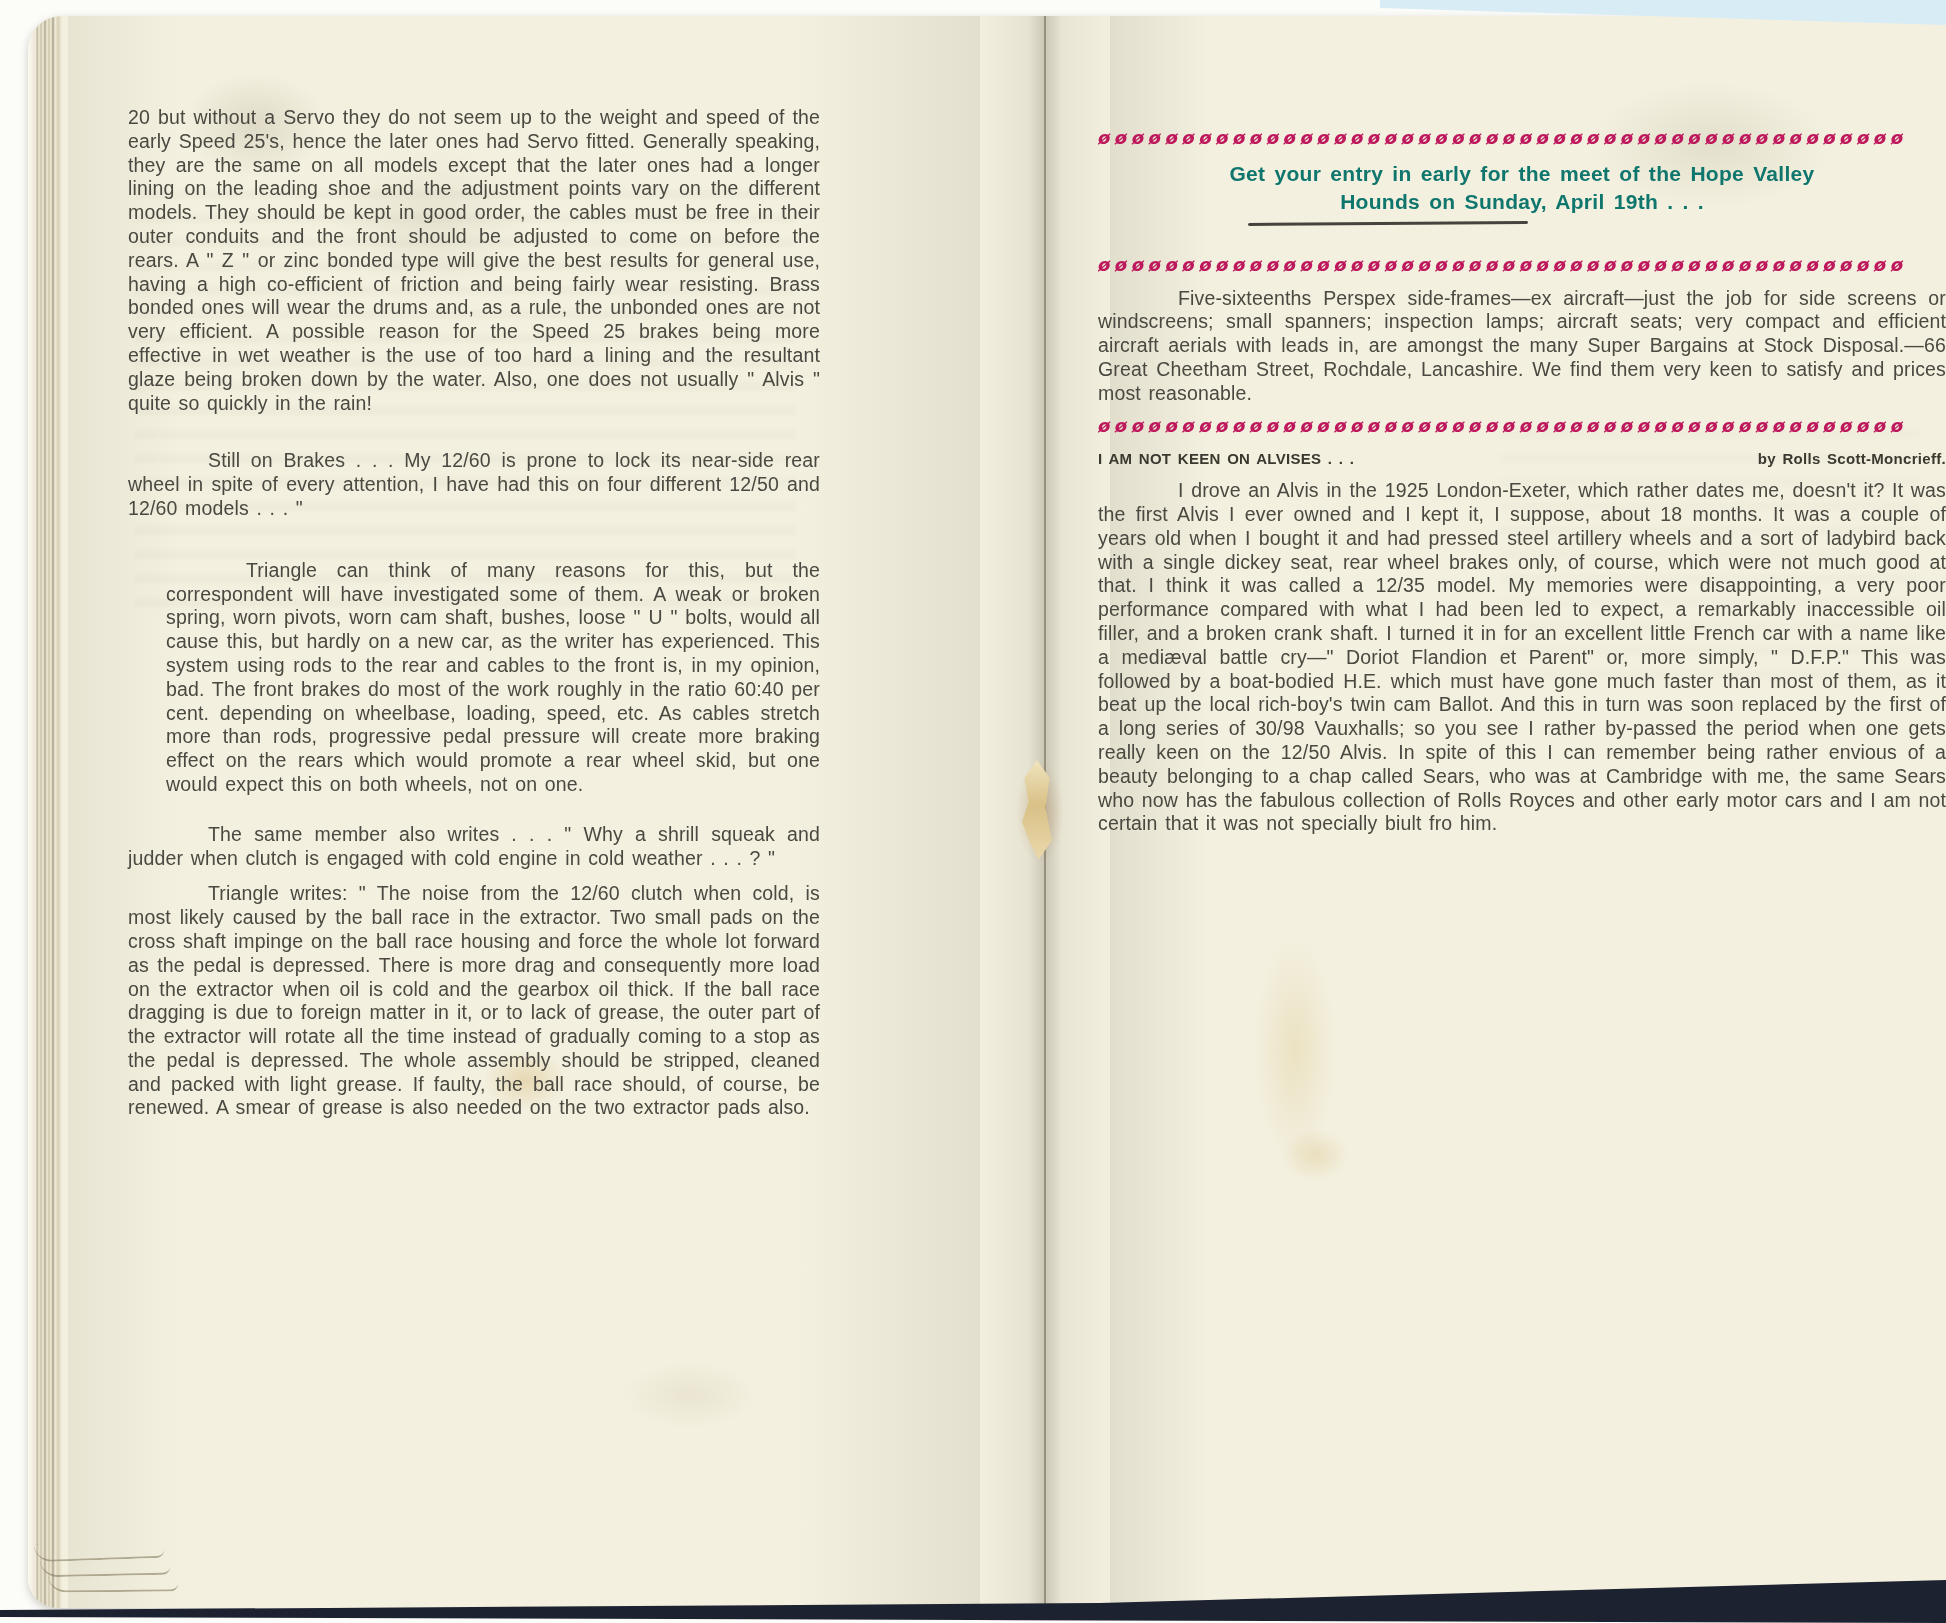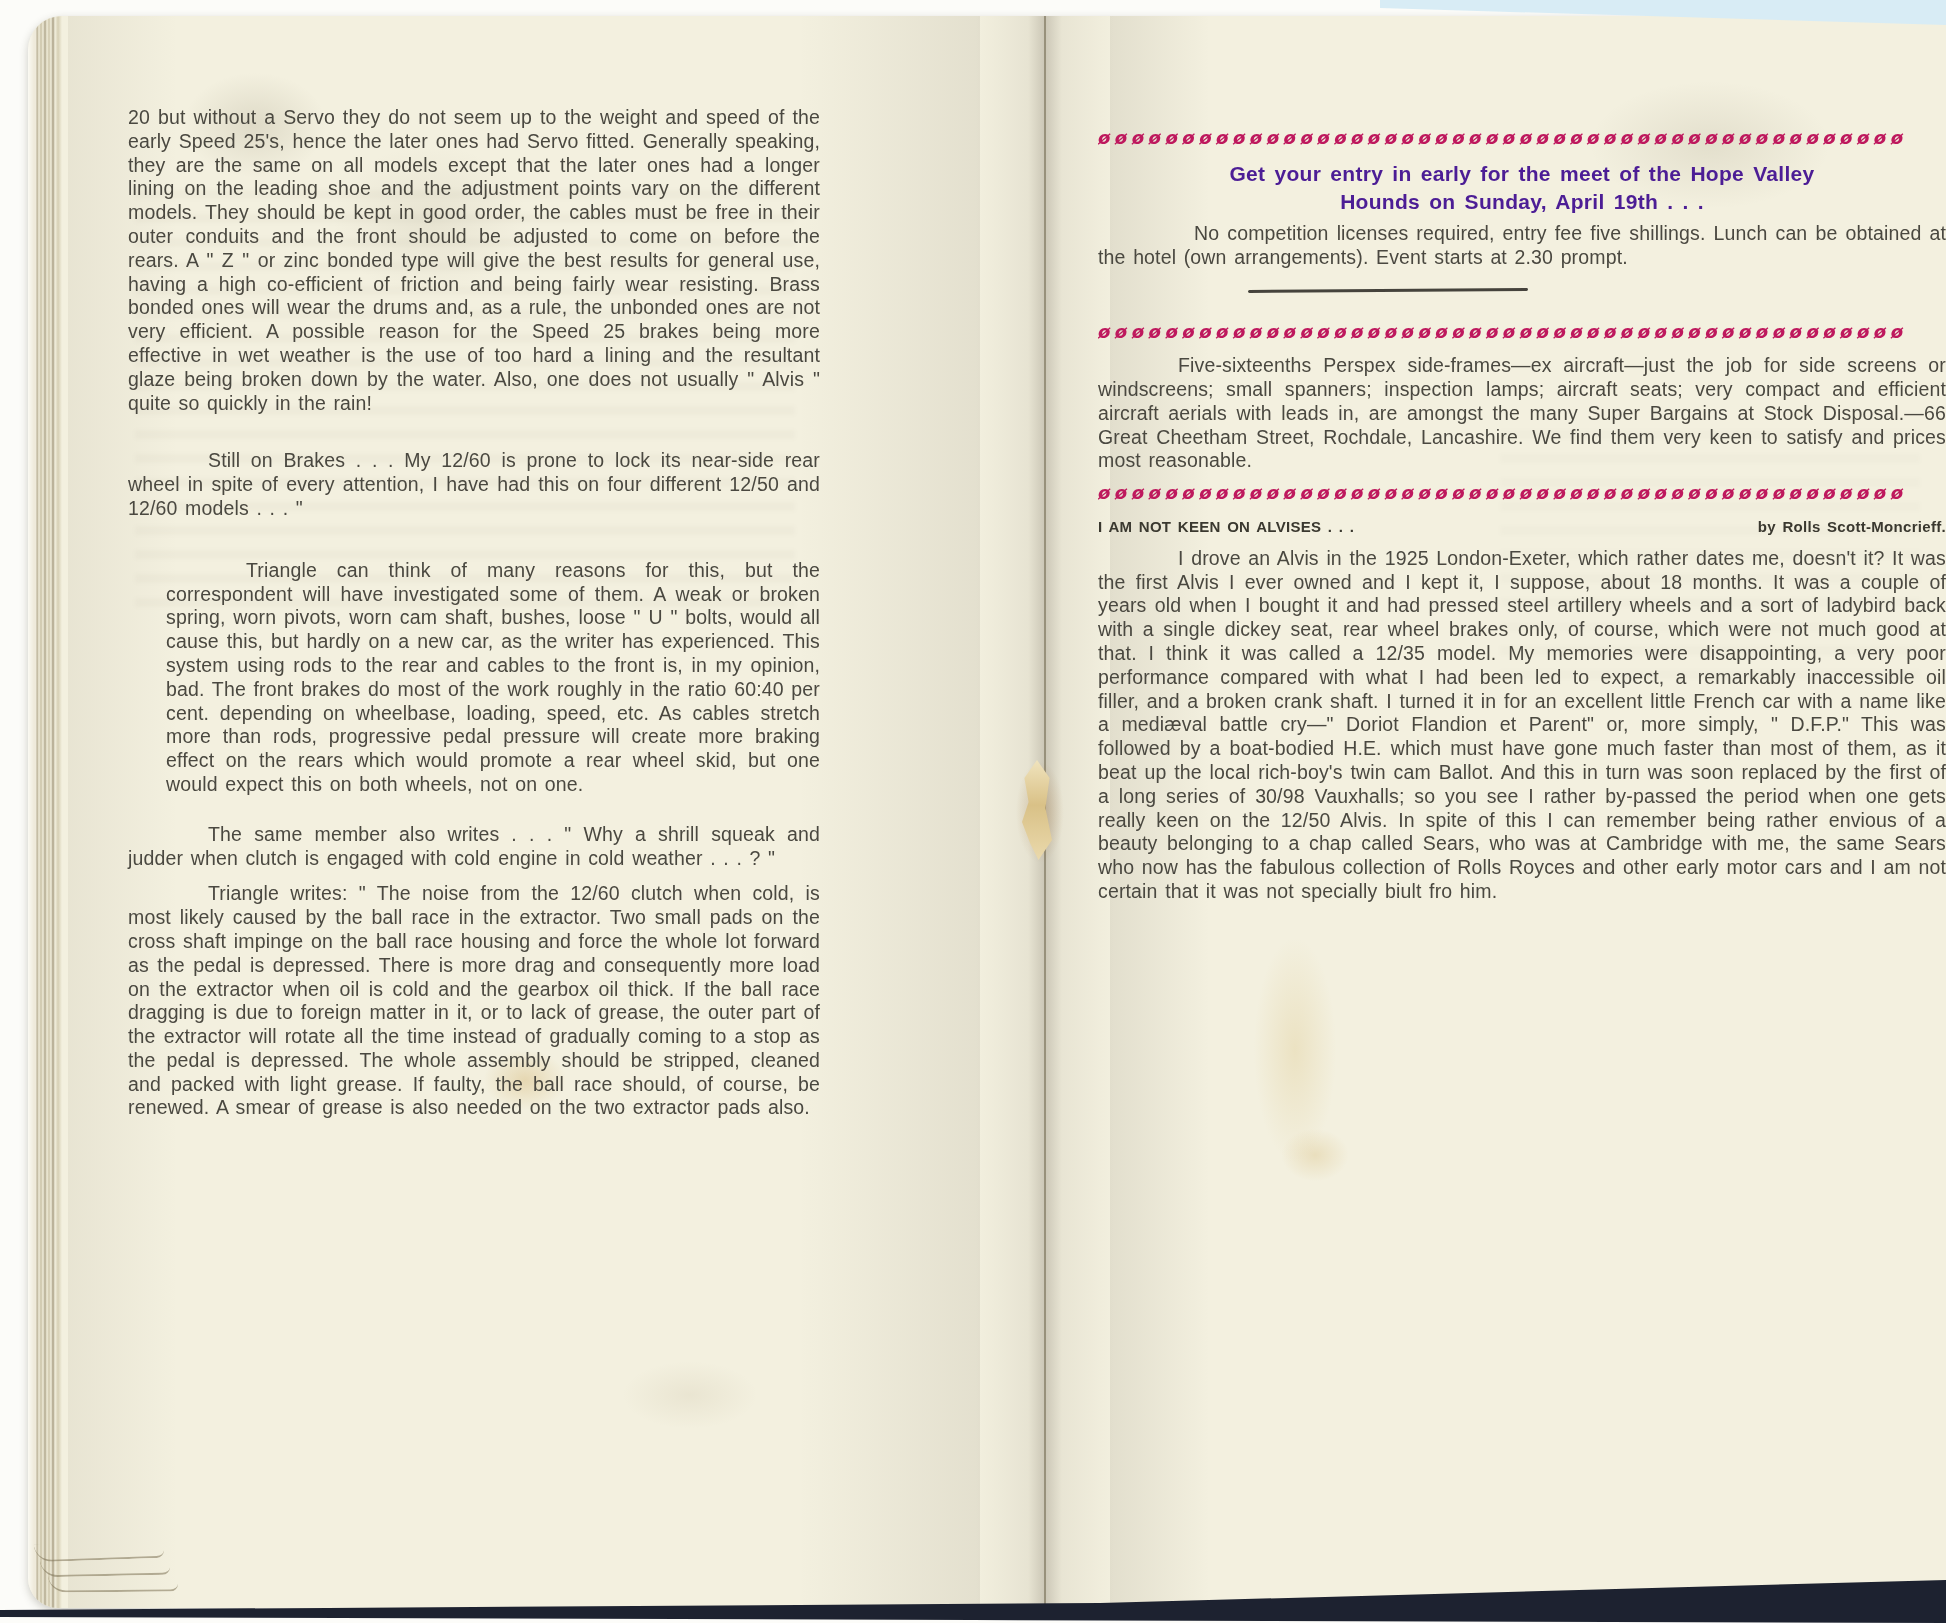--- a/index.html
+++ b/index.html
@@ -113,21 +113,21 @@
     font-family:"DejaVu Sans", sans-serif;
     font-style:italic; font-weight:bold;
     font-size:18px; letter-spacing:4.5px;
     color:#be185d;
     white-space:nowrap; overflow:hidden;
     margin:4px 0 10px 0;
     text-align:left;
   }
   .meet-heading {
     text-align:center; font-weight:bold; font-size:21px; line-height:28px;
-    color:#4c1d95; letter-spacing:0.3px; word-spacing:3px;
+    color:#0f766e; letter-spacing:0.3px; word-spacing:3px;
     margin:2px 0 6px 0;
   }
   .meet-body { margin-bottom:20px !important; }
   .meet-body { text-indent:96px; }
   .rule {
     width:280px; height:3px; background:#45433c; border-radius:2px;
     margin:4px 0 28px 150px; transform:rotate(-0.4deg);
   }
   .hope-line { margin-bottom:10px !important; text-indent:16px; }
   .bold-run { font-weight:bold; color:#3a382f; letter-spacing:0.4px; }
@@ -177,21 +177,20 @@
   </div>
 
   <div class="page-text right-text">
 
     <div class="divider">øøøøøøøøøøøøøøøøøøøøøøøøøøøøøøøøøøøøøøøøøøøøøøøø</div>
 
     <div class="meet-heading">
       <div>Get your entry in early for the meet of the Hope Valley</div>
       <div>Hounds  on  Sunday,  April  19th . . .</div>
     </div>
-    <p class="meet-body">No competition licenses required, entry fee five shillings.  Lunch can be obtained at the hotel (own arrangements).  Event starts at 2.30 prompt.</p>
 
     <div class="rule"></div>
 
 
     <div class="divider">øøøøøøøøøøøøøøøøøøøøøøøøøøøøøøøøøøøøøøøøøøøøøøøø</div>
 
     <p class="bargains indent">Five-sixteenths Perspex side-frames—ex aircraft—just the job for side screens or windscreens; small spanners; inspection lamps; aircraft seats; very compact and efficient aircraft aerials with leads in, are amongst the many Super Bargains at Stock Disposal.—66 Great Cheetham Street, Rochdale, Lancashire. We find them very keen to satisfy and prices most reasonable.</p>
 
     <div class="divider">øøøøøøøøøøøøøøøøøøøøøøøøøøøøøøøøøøøøøøøøøøøøøøøø</div>
 

